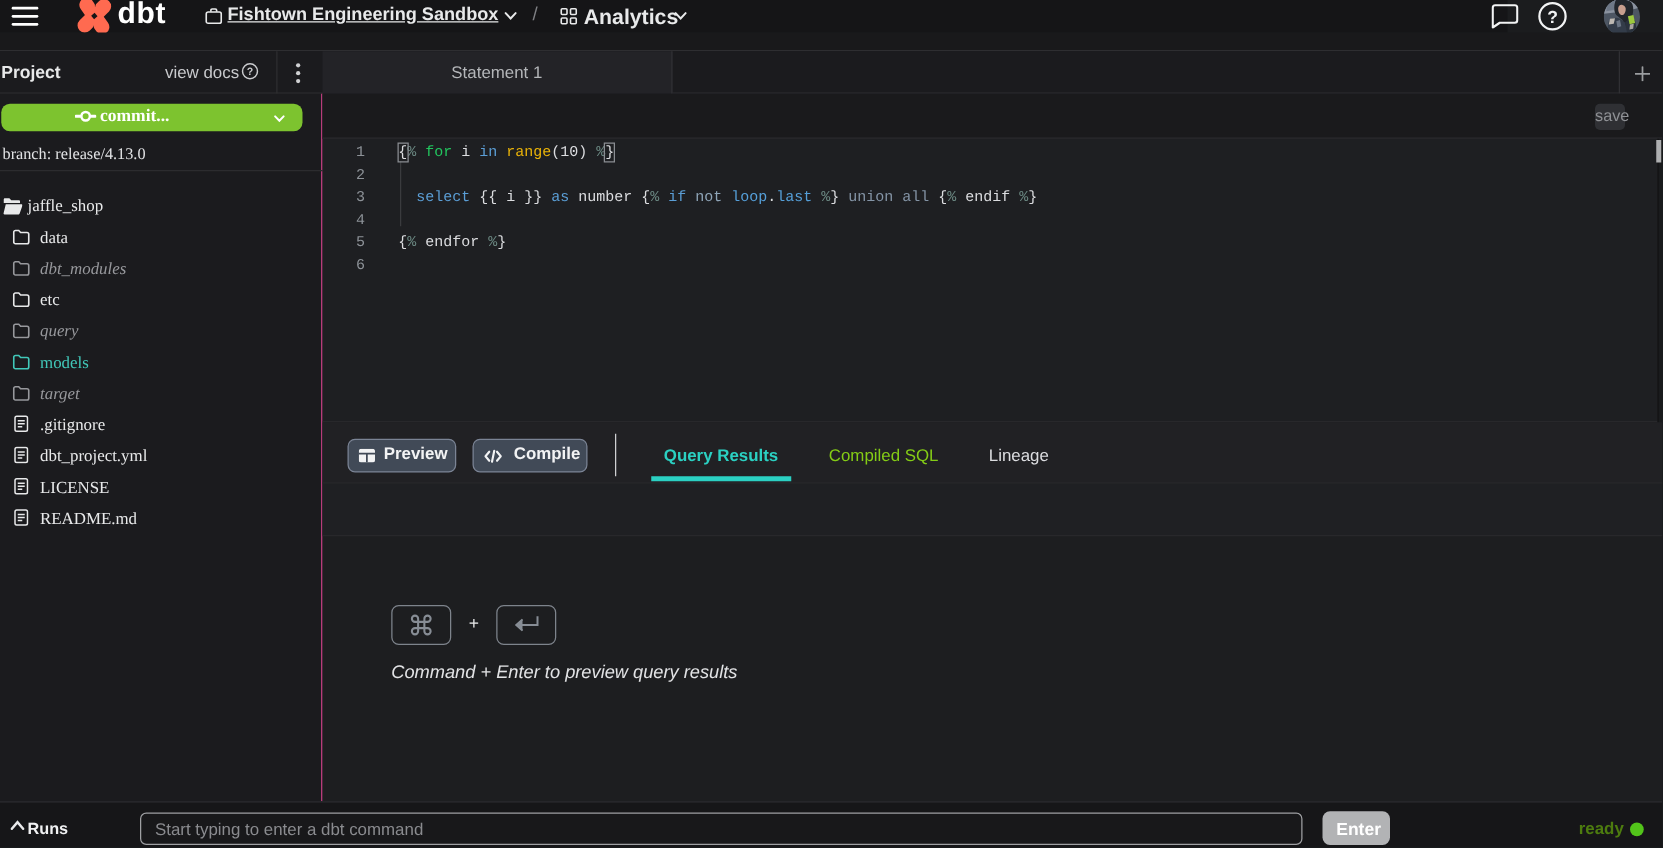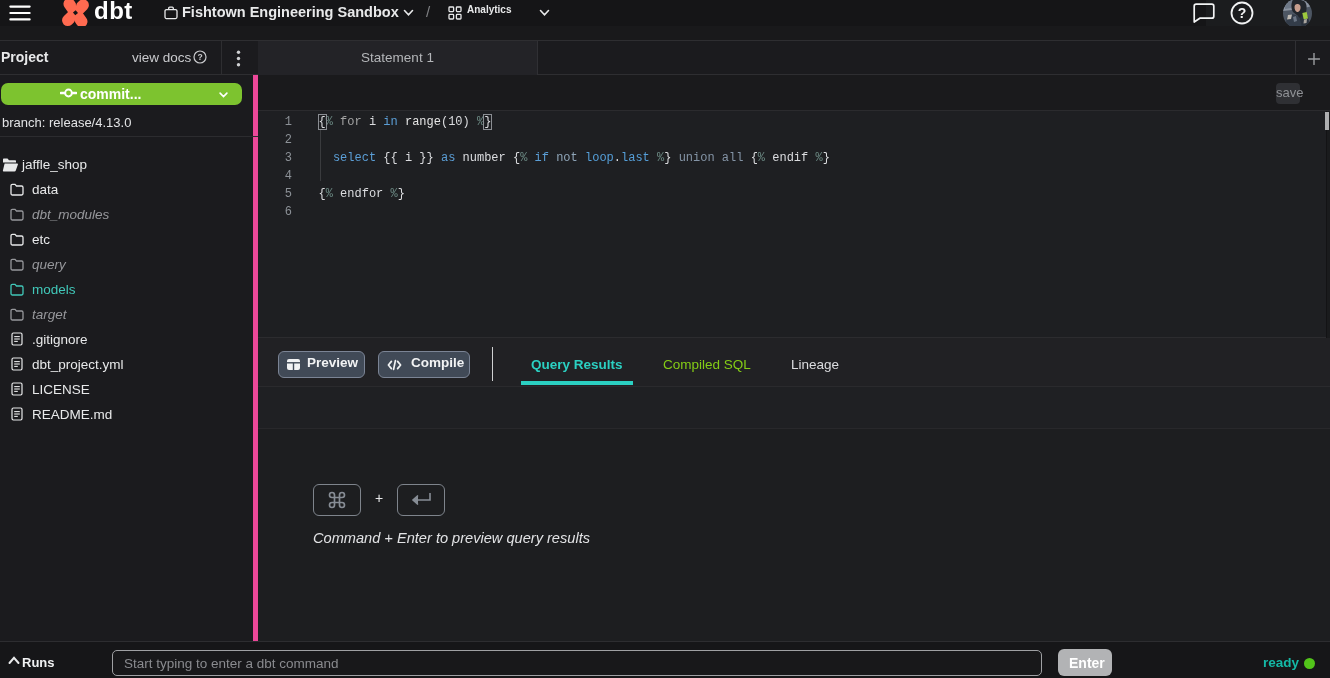--- a/index.html
+++ b/index.html
@@ -7,21 +7,21 @@
   body { background:#1b1c1e; font-family:"Liberation Sans", sans-serif; position:relative; }
   .abs { position:absolute; }
 
   
   #topbar { left:0; top:0; width:1206px; height:26px; background:#151517; }
   
   #strip { left:0; top:26px; width:1330px; height:15px; background:#19191b; border-bottom:1px solid #2e2e31; }
   
   #band { left:0; top:41px; width:1330px; height:34px; background:#1b1b1e; border-bottom:1px solid #2e2e31; }
   
-  #sidebar { left:0; top:75px; width:258px; height:566px; background:#1b1b1e; border-right:5px solid #ec4899; }
+  #sidebar { left:0; top:75px; width:258px; height:566px; background:#1b1b1e; border-right:1px solid #ec4899;font-family:Liberation Serif, serif; }
   
   #editor { left:258px; top:75px; width:1072px; height:263px; background:#1e1f22; border-bottom:1px solid #2c2c2f; }
   
   #results { left:258px; top:338px; width:1072px; height:303px; background:#1d1e20; }
   
   #bottombar { left:0; top:641px; width:1330px; height:37px; background:#161618; border-top:1px solid #2d2d30; }
 
   .w { color:#e8e9ea; }
   svg { display:block; }
 </style>
@@ -48,35 +48,35 @@
     </g>
   </svg>
   <div class="abs" style="left:94px;top:-3px;font-size:24px;font-weight:bold;color:#fff;letter-spacing:0.5px;">dbt</div>
 
   <svg class="abs" style="left:164px;top:6px" width="14" height="14" viewBox="0 0 14 14">
     <g fill="none" stroke="#e8e9ea" stroke-width="1.3">
       <rect x="1" y="3.6" width="12" height="9" rx="1.5"></rect>
       <path d="M4.7,3.4 L4.7,2.2 C4.7,1.6 5.1,1.2 5.7,1.2 L8.3,1.2 C8.9,1.2 9.3,1.6 9.3,2.2 L9.3,3.4"></path>
     </g>
   </svg>
-  <div class="abs w" style="left:182px;top:4px;font-size:14.5px;font-weight:bold;">Fishtown Engineering Sandbox</div>
+  <div class="abs w" style="left:182px;top:4px;font-size:14.5px;font-weight:bold;text-decoration:underline;">Fishtown Engineering Sandbox</div>
   <svg class="abs" style="left:403px;top:9px" width="11" height="8" viewBox="0 0 11 8">
     <path fill="none" stroke="#e8e9ea" stroke-width="1.6" stroke-linecap="round" d="M1.5,1.5 L5.5,5.8 L9.5,1.5"></path>
   </svg>
   <div class="abs" style="left:426px;top:3px;font-size:15px;color:#7f8084;">/</div>
 
   <svg class="abs" style="left:448px;top:6px" width="14" height="14" viewBox="0 0 14 14">
     <g fill="none" stroke="#e8e9ea" stroke-width="1.3">
       <rect x="1" y="1" width="4.6" height="4.6" rx="0.8"></rect>
       <rect x="8.4" y="1" width="4.6" height="4.6" rx="0.8"></rect>
       <rect x="1" y="8.4" width="4.6" height="4.6" rx="0.8"></rect>
       <rect x="8.4" y="8.4" width="4.6" height="4.6" rx="0.8"></rect>
     </g>
   </svg>
-  <div class="abs w" style="left:467px;top:4px;font-size:10px;font-weight:bold;">Analytics</div>
+  <div class="abs w" style="left:467px;top:4px;font-size:17px;font-weight:bold;">Analytics</div>
   <svg class="abs" style="left:539px;top:9px" width="11" height="8" viewBox="0 0 11 8">
     <path fill="none" stroke="#e8e9ea" stroke-width="1.6" stroke-linecap="round" d="M1.5,1.5 L5.5,5.8 L9.5,1.5"></path>
   </svg>
 
   <svg class="abs" style="left:1193px;top:3px" width="22" height="20" viewBox="0 0 22 20">
     <path fill="none" stroke="#f2f3f4" stroke-width="1.7" stroke-linejoin="round" d="M3.2,1.2 L18.8,1.2 C19.9,1.2 20.8,2.1 20.8,3.2 L20.8,13.2 C20.8,14.3 19.9,15.2 18.8,15.2 L6.8,15.2 L1.2,19 L1.2,3.2 C1.2,2.1 2.1,1.2 3.2,1.2 Z"></path>
   </svg>
 
   <svg class="abs" style="left:1230px;top:1px" width="24" height="24" viewBox="0 0 24 24">
     <circle cx="12" cy="12" r="10.5" fill="none" stroke="#f2f3f4" stroke-width="1.8"></circle>
@@ -235,21 +235,21 @@
   <div class="abs" style="left:1018px;top:8px;width:24px;height:21px;background:#2f3034;border-radius:4px;color:#8f9195;font-size:13px;text-align:center;line-height:20px;">save</div>
 
   <div class="abs" style="left:0;top:38px;width:1060px;font-family:'Liberation Mono',monospace;font-size:12px;line-height:18px;white-space:pre;">
     <div class="abs" style="left:0;top:0;width:34px;text-align:right;color:#8d9298;">1
 2
 3
 4
 5
 6</div>
     <div class="abs" style="left:62px;top:16px;width:3px;height:52px;border-left:1px solid #3a3b3e;"></div>
-    <div class="abs" style="left:60.5px;top:0;color:#dcdde0;"><span style="outline:1px solid #8a8d92;">{</span><span style="color:#6c8a84;">%</span> <span style="color:#a3a3a3;">for</span> i <span style="color:#5b9ed6;">in</span> <span style="color:#e5e5e5;font-family:Liberation Mono, monospace;">range</span>(10) <span style="color:#6c8a84;">%</span><span style="outline:1px solid #8a8d92;">}</span>
+    <div class="abs" style="left:60.5px;top:0;color:#dcdde0;"><span style="outline:1px solid #8a8d92;">{</span><span style="color:#6c8a84;">%</span> <span style="color:#22c55e;">for</span> i <span style="color:#5b9ed6;">in</span> <span style="color:#eab308;font-family:Liberation Mono, monospace;">range</span>(10) <span style="color:#6c8a84;">%</span><span style="outline:1px solid #8a8d92;">}</span>
 
   <span style="color:#5b9ed6;">select</span> {{ i }} <span style="color:#5b9ed6;">as</span> number {<span style="color:#6c8a84;">%</span> <span style="color:#5b9ed6;">if</span> <span style="color:#8fa5b8;">not</span> <span style="color:#559fd9;">loop</span>.<span style="color:#559fd9;">last</span> <span style="color:#6c8a84;">%</span>} <span style="color:#8494a6;">union</span> <span style="color:#8494a6;">all</span> {<span style="color:#6c8a84;">%</span> <span style="color:#dcdde0;">endif</span> <span style="color:#6c8a84;">%</span>}
 
 {<span style="color:#6c8a84;">%</span> endfor <span style="color:#6c8a84;">%</span>}
 </div>
   </div>
 
   <div class="abs" style="left:1068px;top:36px;width:4px;height:227px;background:#1a1b1d;border-left:1px solid #131315;"></div>
   <div class="abs" style="left:1067px;top:37px;width:4px;height:18px;background:#aeafb1;"></div>
 </div>
@@ -298,15 +298,15 @@
 
 <div id="bottombar" class="abs">
   <svg class="abs" style="left:8px;top:14px" width="12" height="9" viewBox="0 0 12 9">
     <path fill="none" stroke="#e8e9ea" stroke-width="2" stroke-linecap="round" d="M1.5,7 L6,1.8 L10.5,7"></path>
   </svg>
   <div class="abs" style="left:22px;top:13px;font-size:13px;font-weight:bold;color:#f0f1f2;">Runs</div>
   <div class="abs" style="left:112px;top:8px;width:930px;height:26px;border:1px solid #9fa0a3;border-radius:5px;background:#18181a;"></div>
   <div class="abs" style="left:124px;top:14px;font-size:13.5px;color:#8a8b8f;">Start typing to enter a dbt command</div>
   <div class="abs" style="left:1058px;top:7px;width:54px;height:27px;background:#b2b3b5;border-radius:6px;"></div>
   <div class="abs" style="left:1069px;top:13px;font-size:14px;font-weight:bold;color:#ffffff;">Enter</div>
-  <div class="abs" style="left:1263px;top:13px;font-size:13.5px;font-weight:bold;color:#14b8a6;">ready</div>
+  <div class="abs" style="left:1263px;top:13px;font-size:13.5px;font-weight:bold;color:#4d7c0f;">ready</div>
   <div class="abs" style="left:1304px;top:16px;width:11px;height:11px;border-radius:50%;background:#52c41a;"></div>
 </div>
 
 </body></html>

